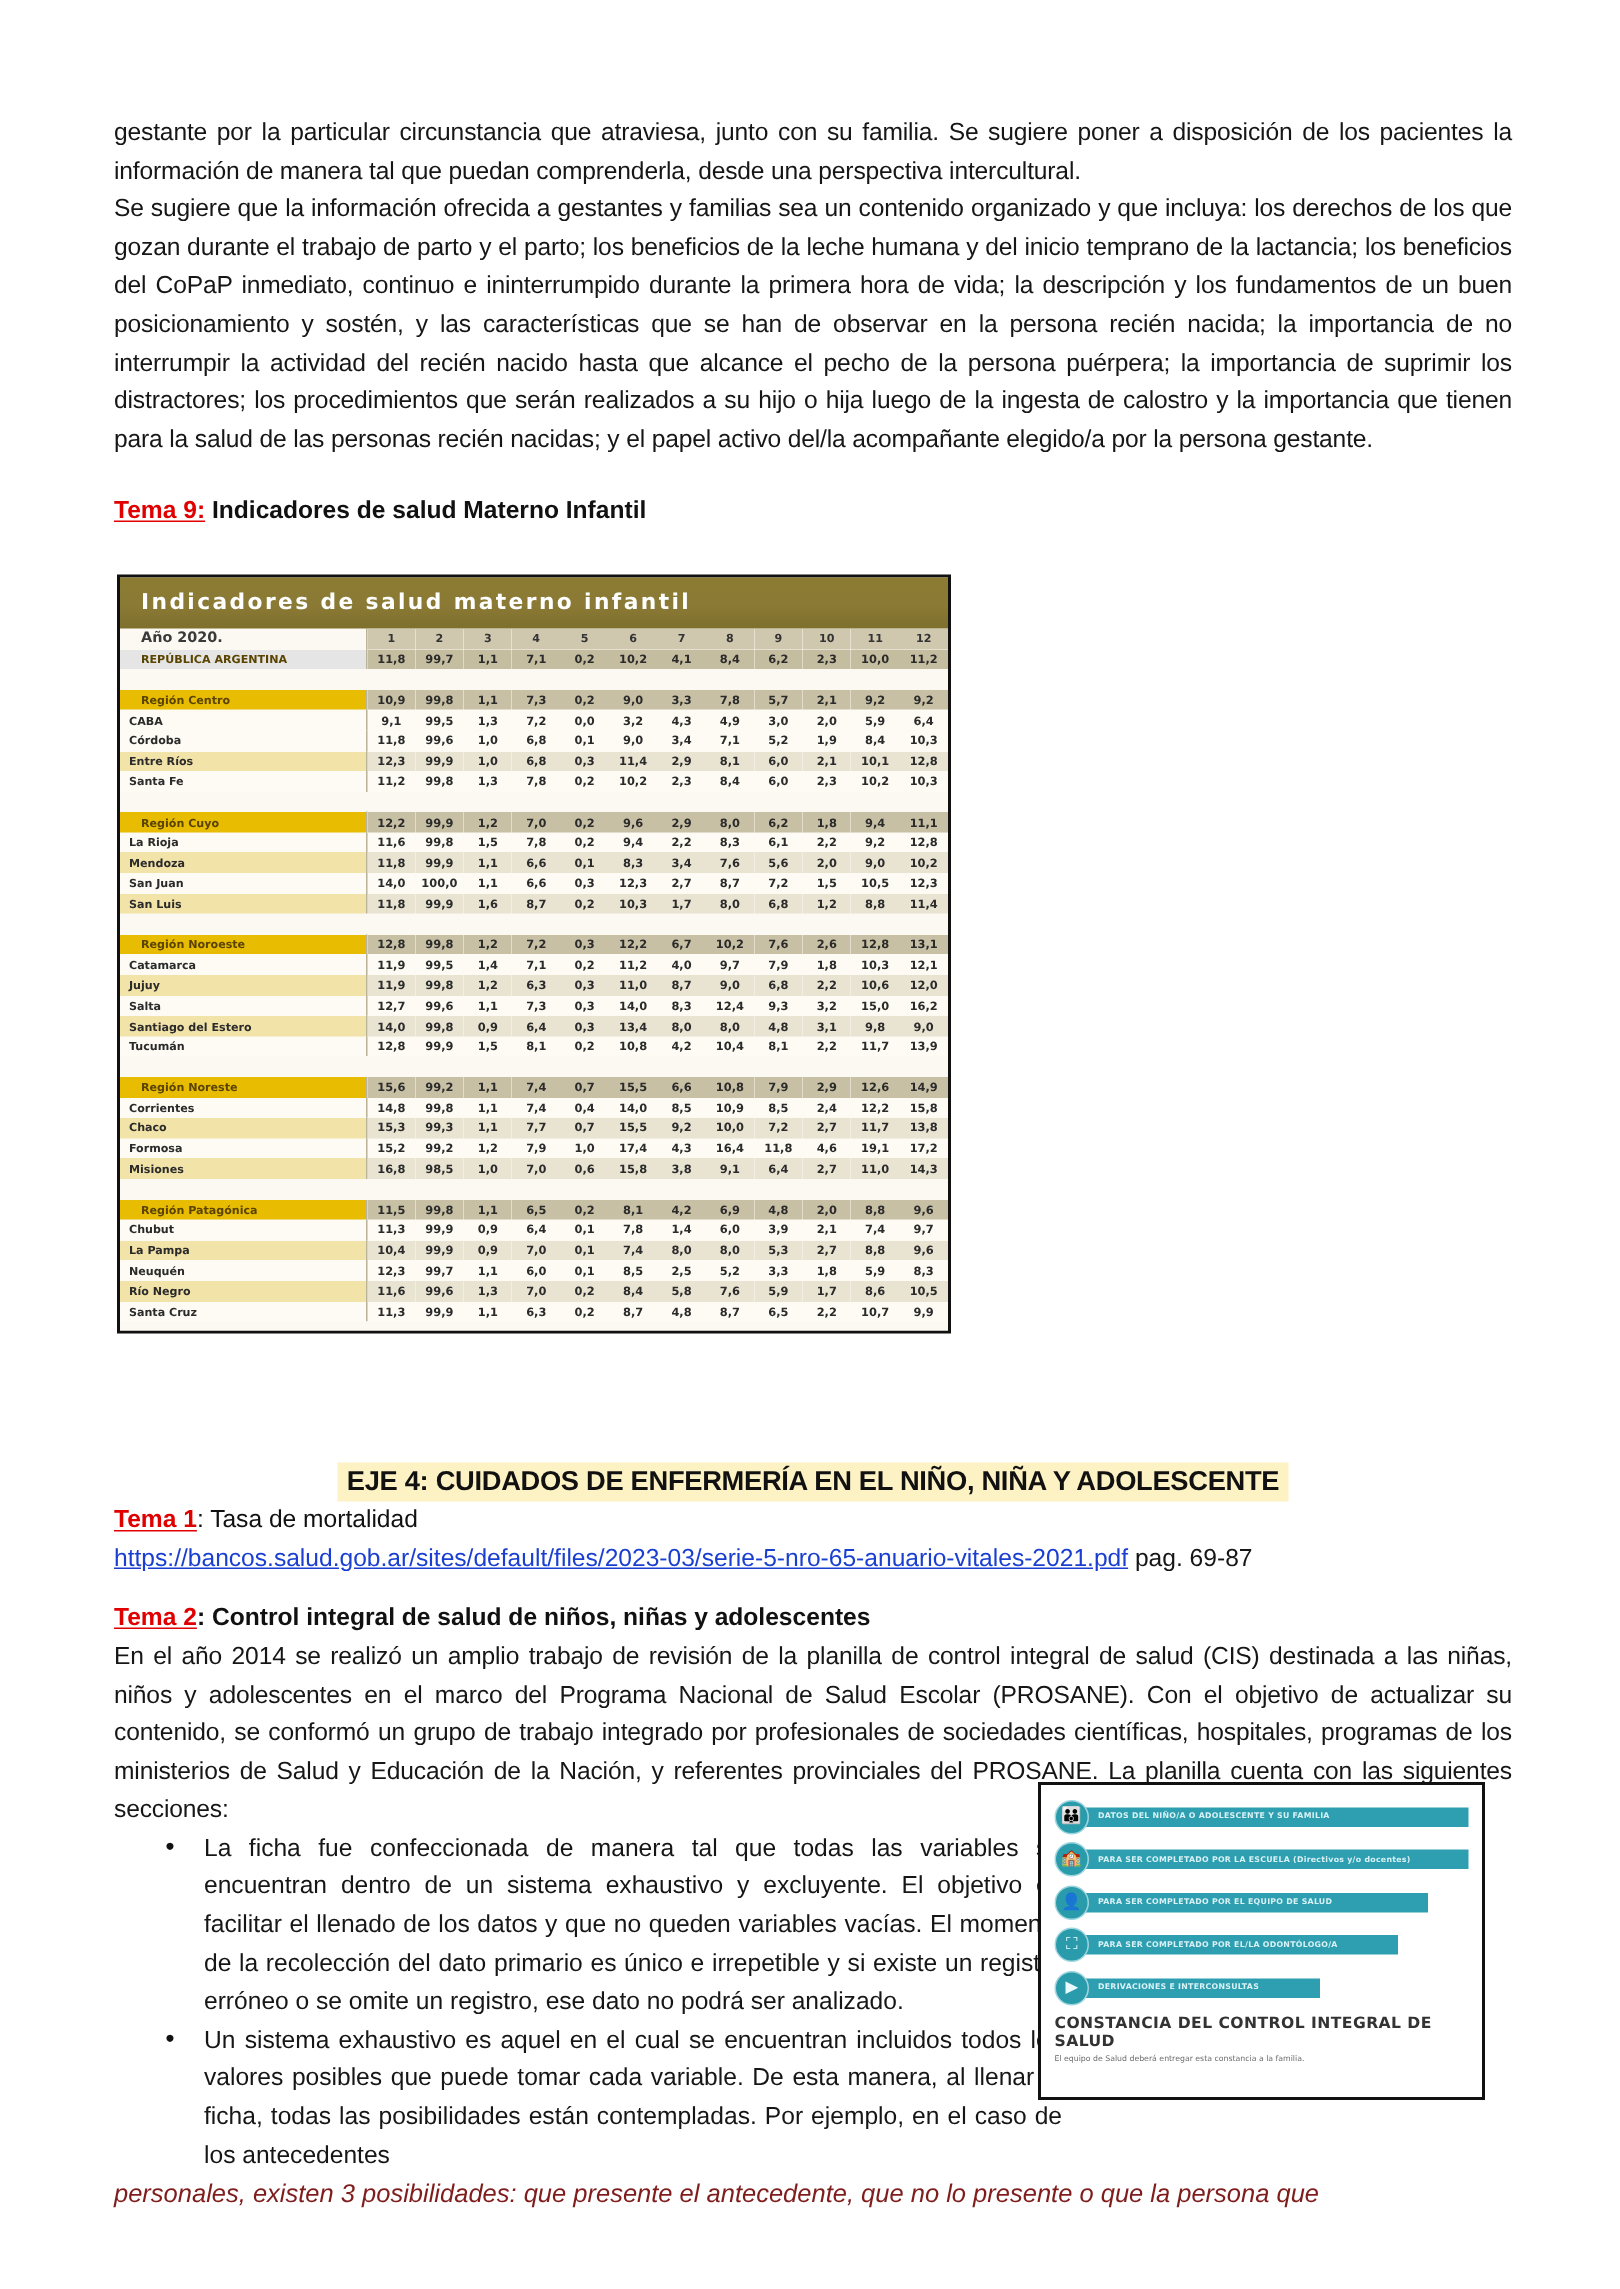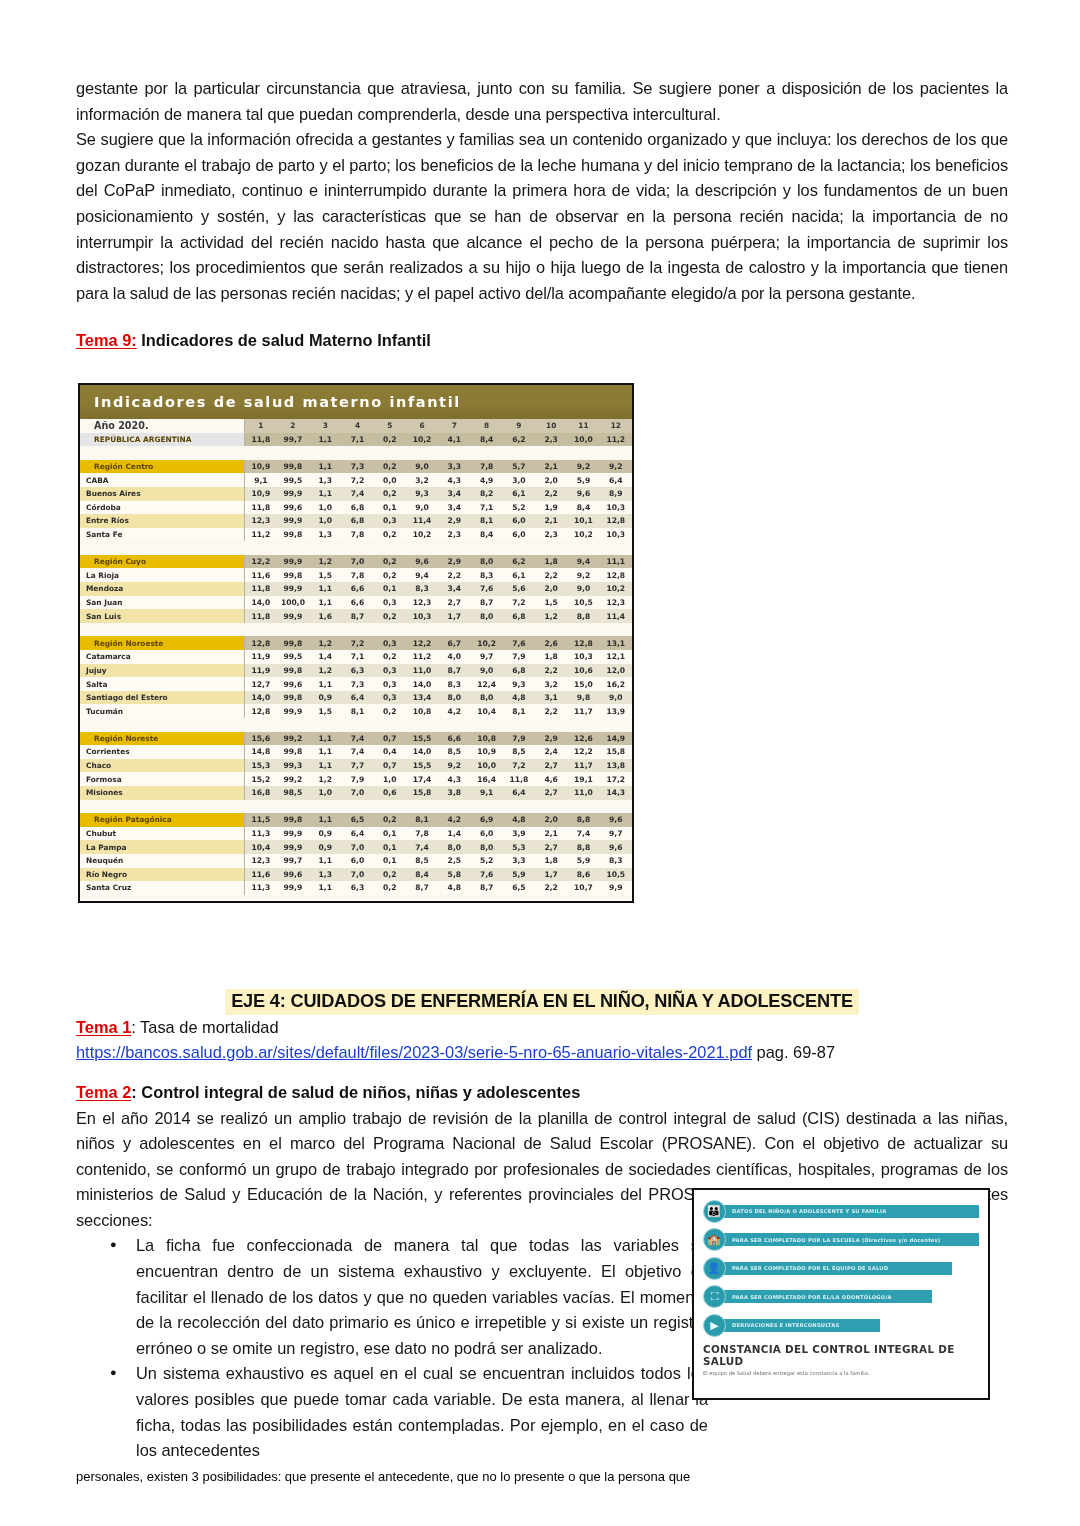--- a/index.html
+++ b/index.html
@@ -230,23 +230,24 @@
     color: #333;
   }
   .cis-subcaption {
     font-family: "DejaVu Sans", sans-serif;
     font-size: 5.2px;
     color: #6b6b6b;
     margin-top: 3px;
   }
   .tail-line {
     margin: 0;
-    font-size: 13px;
+    font-size: 17px;
     line-height: 25.6px;
-    color: #000000;
+    color: #7f1d1d;
+    font-style: italic;
   }
 </style>
 </head>
 <body>
 
 <div class="page">
 
   <p class="body-text">gestante por la particular circunstancia que atraviesa, junto con su familia. Se sugiere poner a disposición de los pacientes la información de manera tal que puedan comprenderla, desde una perspectiva intercultural.</p>
   <p class="body-text">Se sugiere que la información ofrecida a gestantes y familias sea un contenido organizado y que incluya: los derechos de los que gozan durante el trabajo de parto y el parto; los beneficios de la leche humana y del inicio temprano de la lactancia; los beneficios del CoPaP inmediato, continuo e ininterrumpido durante la primera hora de vida; la descripción y los fundamentos de un buen posicionamiento y sostén, y las características que se han de observar en la persona recién nacida; la importancia de no interrumpir la actividad del recién nacido hasta que alcance el pecho de la persona puérpera; la importancia de suprimir los distractores; los procedimientos que serán realizados a su hijo o hija luego de la ingesta de calostro y la importancia que tienen para la salud de las personas recién nacidas; y el papel activo del/la acompañante elegido/a por la persona gestante.</p>
 
@@ -318,35 +319,20 @@
             <td class="v">7,2</td>
             <td class="v">0,0</td>
             <td class="v">3,2</td>
             <td class="v">4,3</td>
             <td class="v">4,9</td>
             <td class="v">3,0</td>
             <td class="v">2,0</td>
             <td class="v">5,9</td>
             <td class="v">6,4</td>
           </tr>
-          <tr class="r-prov-b">
-            <td class="lbl sub">Buenos Aires</td>
-            <td class="v">10,9</td>
-            <td class="v">99,9</td>
-            <td class="v">1,1</td>
-            <td class="v">7,4</td>
-            <td class="v">0,2</td>
-            <td class="v">9,3</td>
-            <td class="v">3,4</td>
-            <td class="v">8,2</td>
-            <td class="v">6,1</td>
-            <td class="v">2,2</td>
-            <td class="v">9,6</td>
-            <td class="v">8,9</td>
-          </tr>
           <tr class="r-prov-a">
             <td class="lbl sub">Córdoba</td>
             <td class="v">11,8</td>
             <td class="v">99,6</td>
             <td class="v">1,0</td>
             <td class="v">6,8</td>
             <td class="v">0,1</td>
             <td class="v">9,0</td>
             <td class="v">3,4</td>
             <td class="v">7,1</td>

